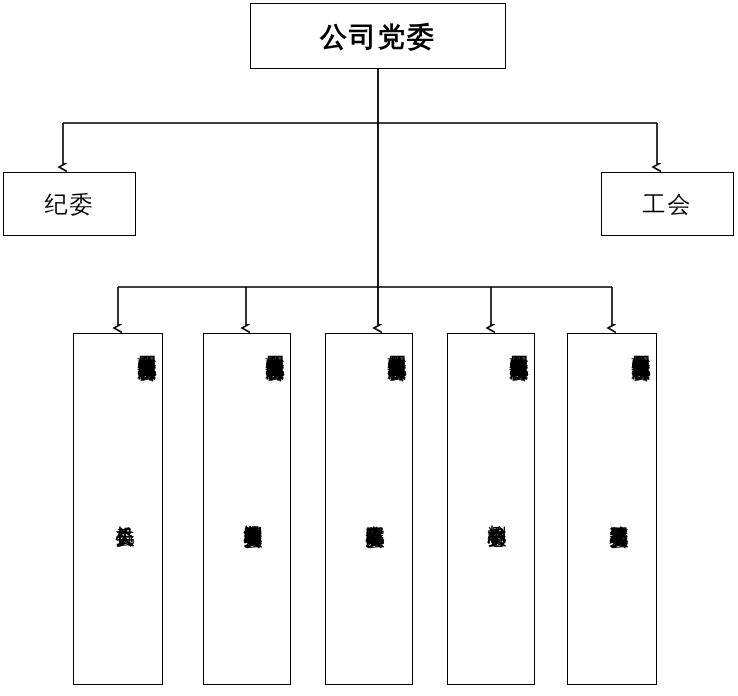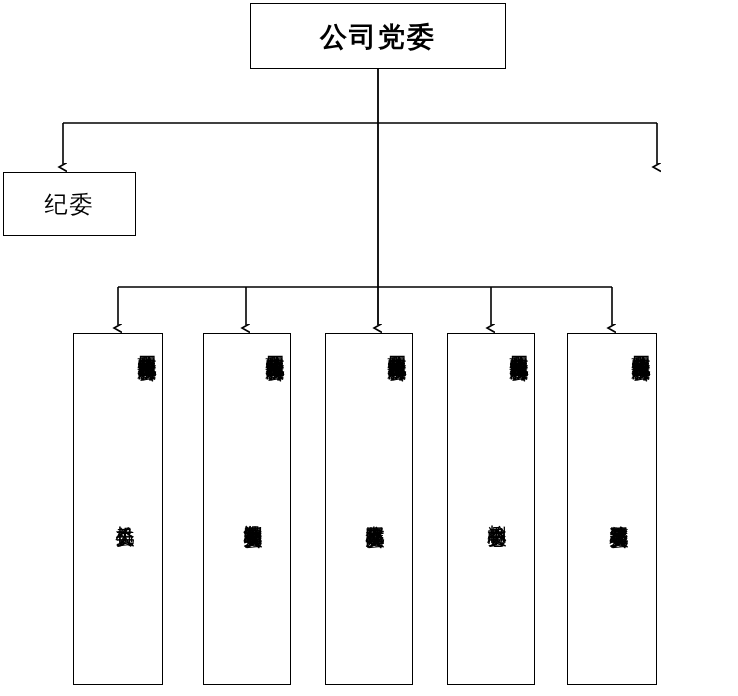--- a/index.html
+++ b/index.html
@@ -120,20 +120,23 @@
     <line x1="612" y1="287" x2="612" y2="325" stroke="#000000" stroke-width="1.6" marker-end="url(#arrowhead)"></line>
   </svg>
 
   <div class="node node-root">
     <span class="label">公司党委</span>
   </div>
 
   <div class="node node-l2 left">
     <span class="label">纪委</span>
   </div>
+  <div class="node node-l2 right">
+    <span class="label">工会</span>
+  </div>
 
   <div class="node node-l3" style="left:73px; width:90px;">
     <span class="vcol primary">中共四川泸天化弘旭工程建设有限公司</span>
     <span class="vcol secondary">机关委员会</span>
   </div>
 
   <div class="node node-l3" style="left:203px; width:88px;">
     <span class="vcol primary">中共四川泸天化弘旭工程建设有限公司</span>
     <span class="vcol secondary">设备制造安装工程处委员会</span>
   </div>

